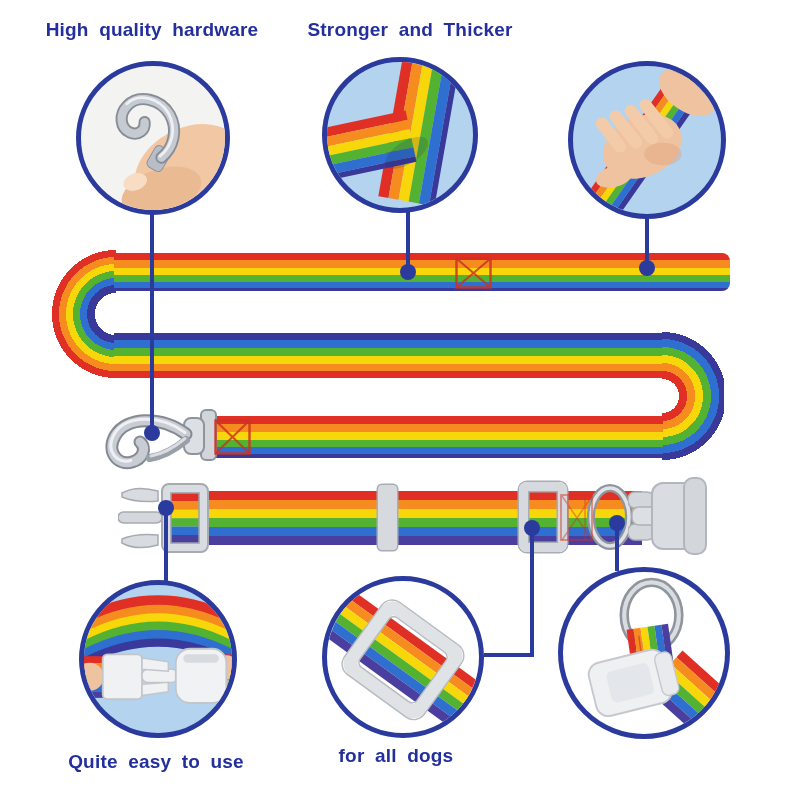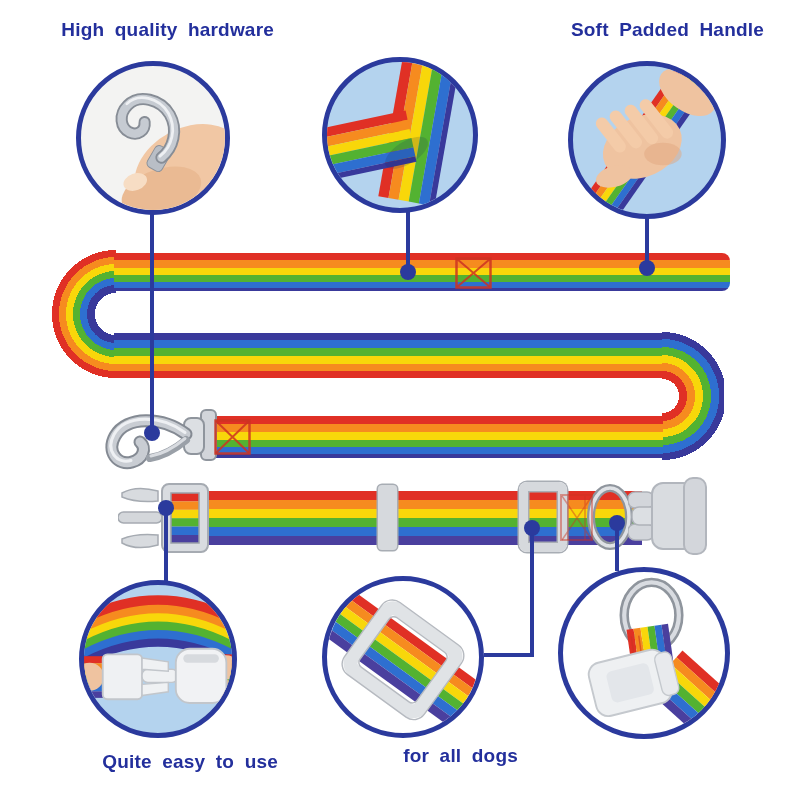--- a/index.html
+++ b/index.html
@@ -1,19 +1,19 @@
 <!DOCTYPE html>
 <html><head>
 <meta charset="utf-8">
 <style>
   html,body{margin:0;padding:0;background:#fff;}
   .stage{position:relative;width:800px;height:800px;background:#fff;overflow:hidden;
          font-family:"Liberation Sans",sans-serif;}
   .caption{position:absolute;color:#232f9c;font-weight:700;font-size:19px;
-           text-align:right;letter-spacing:0.2px;word-spacing:5px;line-height:24px;}
+           text-align:center;letter-spacing:0.2px;word-spacing:5px;line-height:24px;}
   .callout-circle{position:absolute;border:5px solid #2b3a9d;border-radius:50%;
                   overflow:hidden;box-sizing:border-box;}
   .callout-circle svg{display:block;width:100%;height:100%;}
   .fill-lblue{background:#b4d3ee;}
   .fill-white{background:#ffffff;}
   .fill-gray{background:#f3f3f2;}
   .vline{position:absolute;width:4px;background:#2b3a9d;z-index:20;}
   .hline{position:absolute;height:4px;background:#2b3a9d;z-index:20;}
   .dot{position:absolute;width:16px;height:16px;border-radius:50%;background:#2b3a9d;z-index:21;}
   .band{position:absolute;z-index:5;}
@@ -46,22 +46,22 @@
   .stitch{position:absolute;z-index:9;}
 </style>
 </head>
 <body>
 
 <div class="stage">
 
   <div class="caption" style="left:30px;top:18px;width:244px">
     <span>High quality hardware</span>
   </div>
-  <div class="caption" style="left:520px;top:18px;width:244px">
-    <span>Soft Padded Handle</span>
+  <div class="caption" style="left:288px;top:18px;width:244px">
+    <span>Stronger and Thicker</span>
   </div>
   <div class="caption" style="left:34px;top:750px;width:244px">
     <span>Quite easy to use</span>
   </div>
   <div class="caption" style="left:274px;top:744px;width:244px">
     <span style="display:block">for all dogs</span>
   </div>
 
   <div class="band loop-left"></div>
   <div class="band band1"></div>

